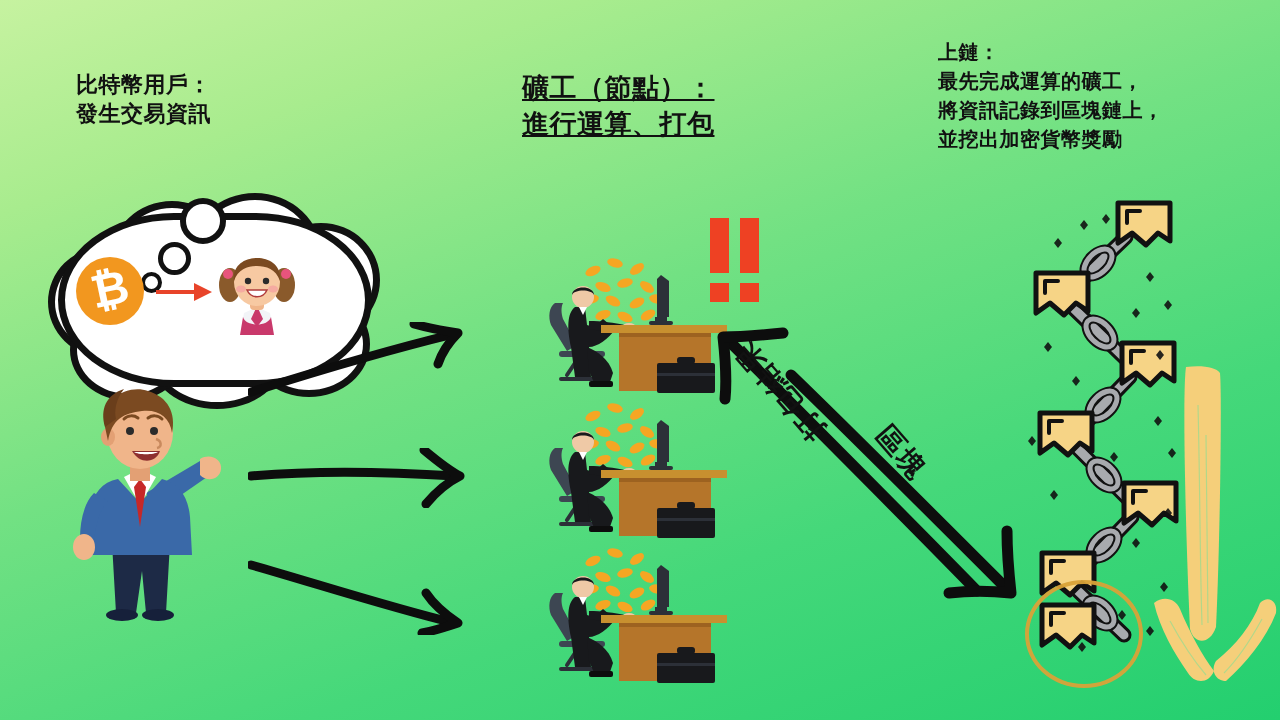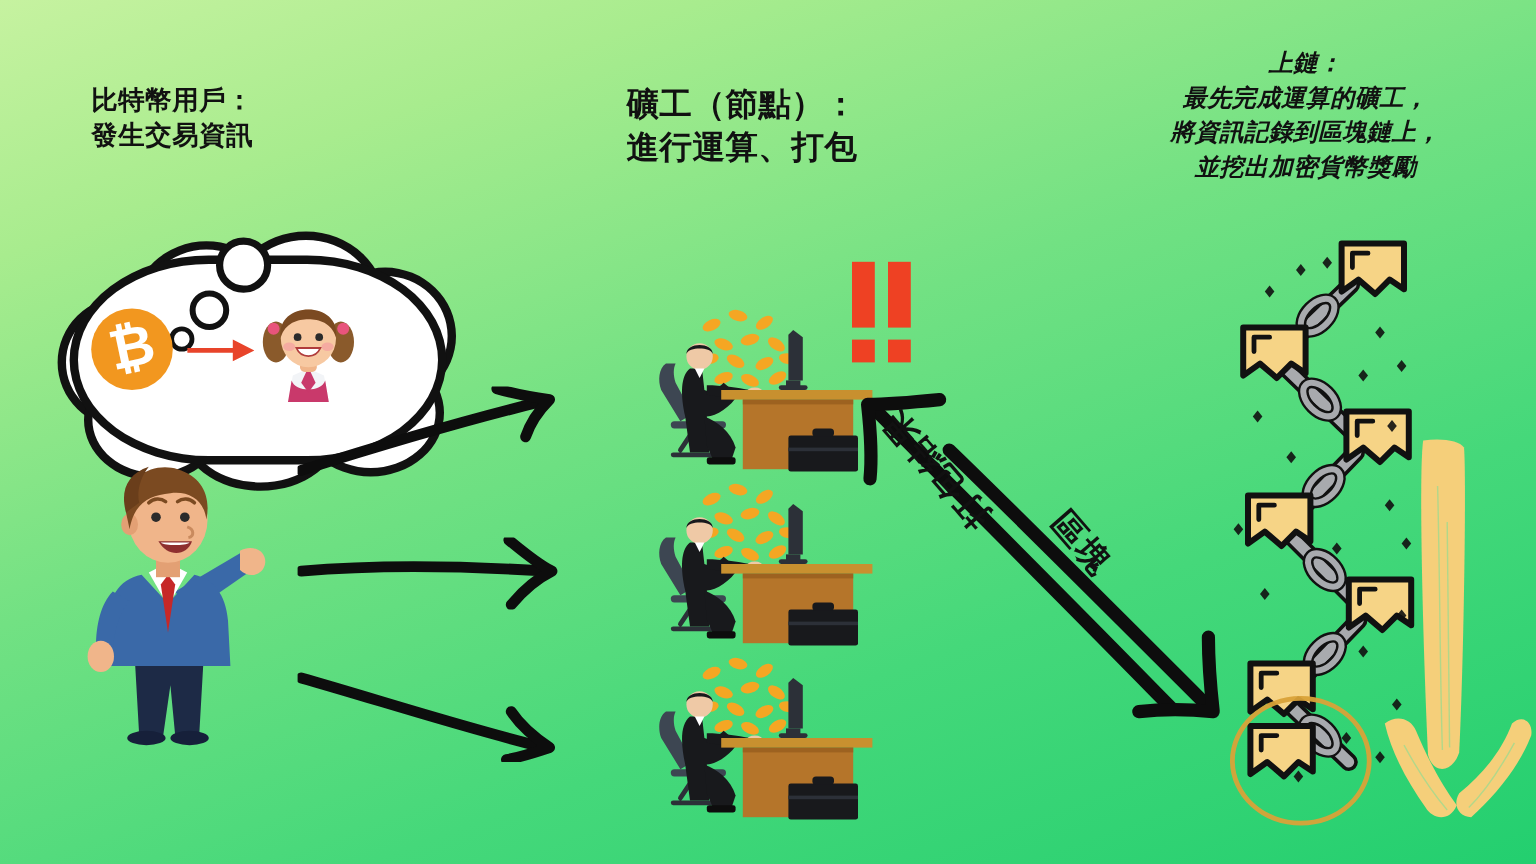--- a/index.html
+++ b/index.html
@@ -28,28 +28,28 @@
   }
   #heading-user {
     left: 76px;  top: 70px;
     font-size: 22px;
     text-align: left;
   }
   #heading-miner {
     left: 522px; top: 70px;
     font-size: 27px;
     text-align: left;
+    text-decoration: underline;
   }
   #heading-chain {
     left: 938px; top: 38px;
     width: 300px;
     font-size: 20px;
-    text-align: center;
+    text-align: left;
     line-height: 1.45;
-    font-style: italic;
   }
 
   
   #user-group { position: absolute; left: 30px; top: 195px; width: 340px; height: 430px; }
 
   .bubble-main {
     position: absolute;
     background: #ffffff;
     border: 7px solid #111111;
     border-radius: 50%;

